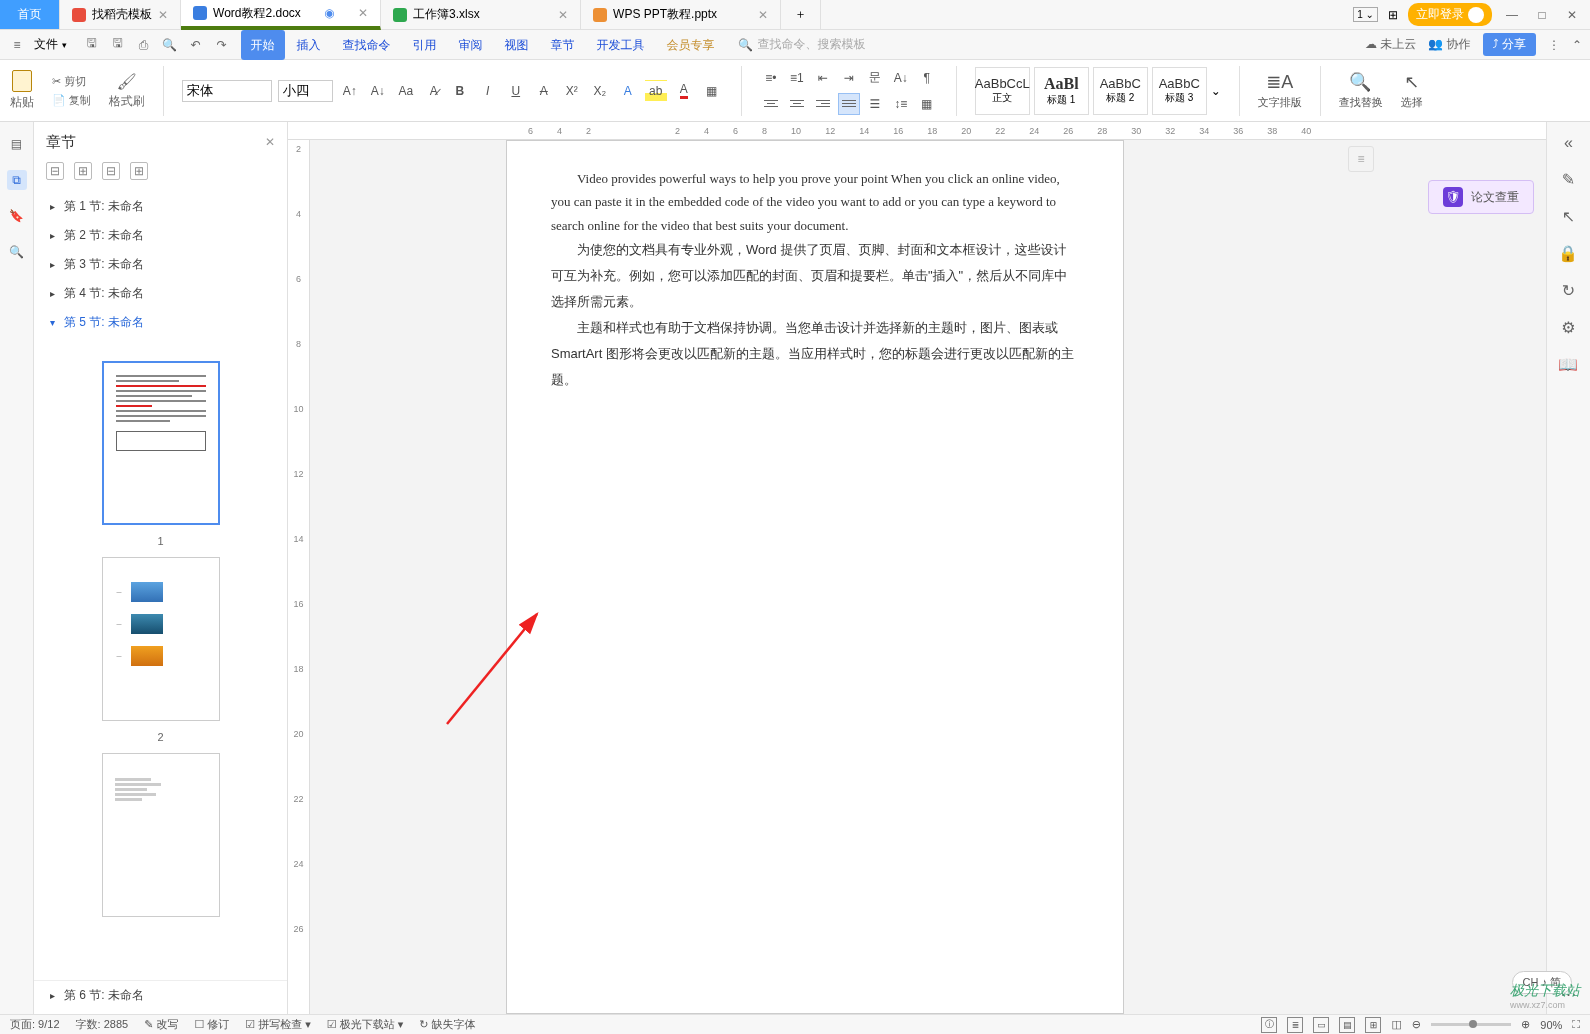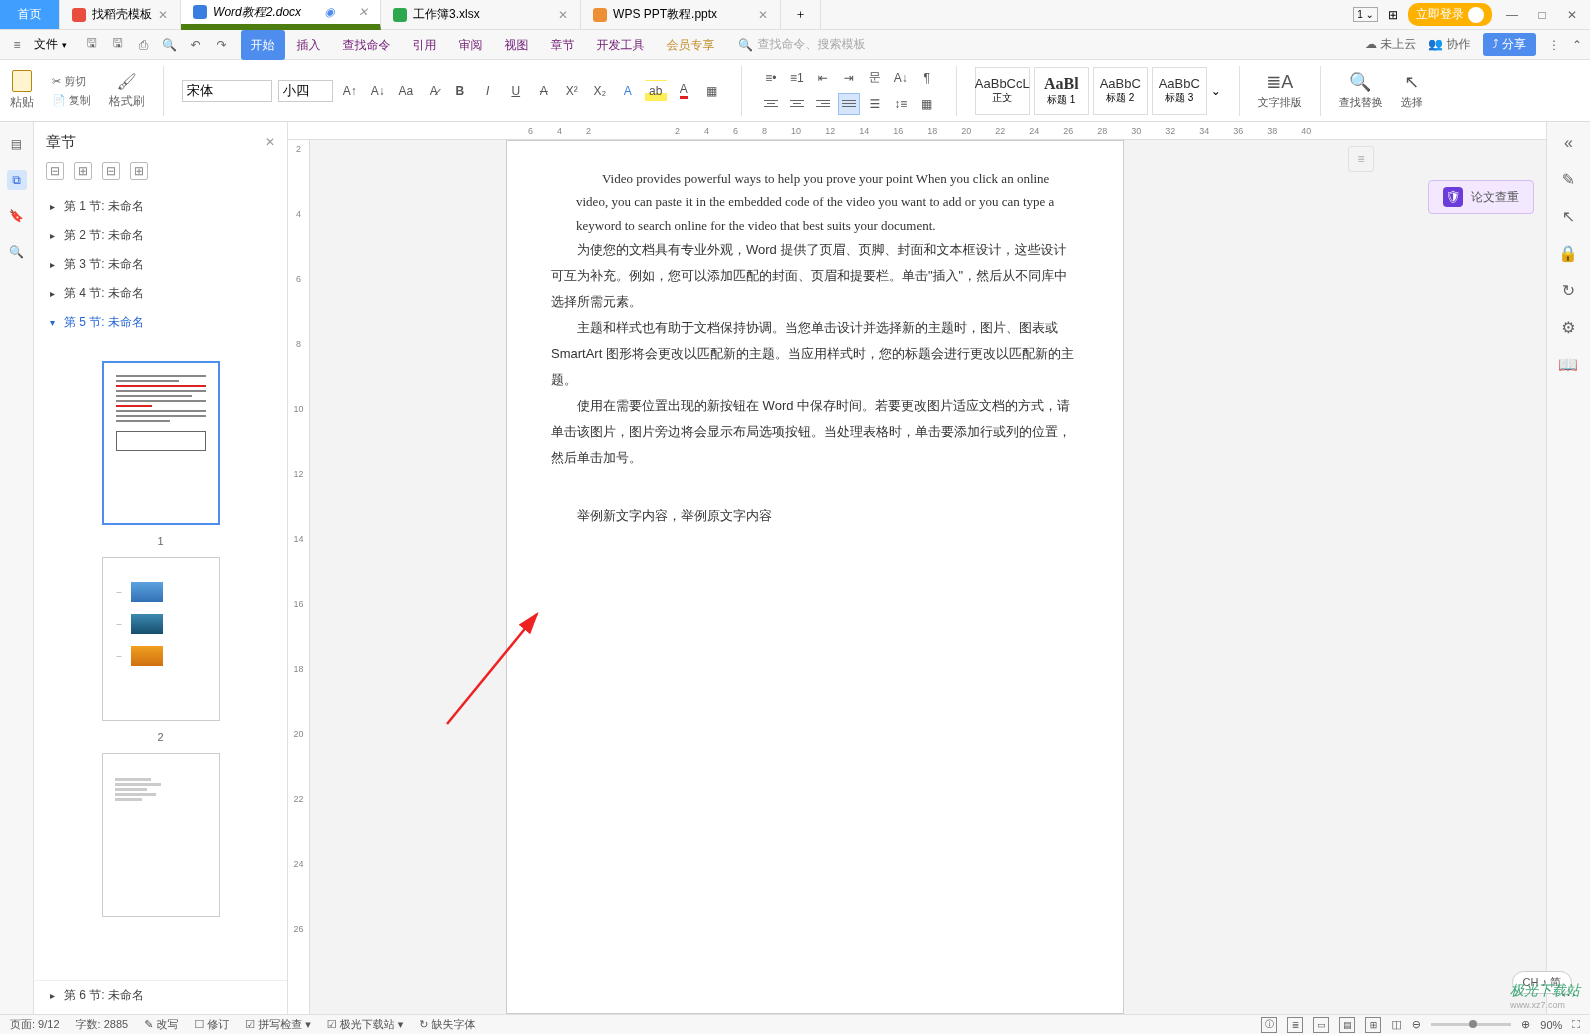--- a/index.html
+++ b/index.html
@@ -2,38 +2,38 @@
 <html><head>
 <meta charset="utf-8">
 <style>
 * { margin: 0; padding: 0; box-sizing: border-box; font-family: "Microsoft YaHei", sans-serif; }
 body { width: 1590px; height: 1034px; background: #fff; overflow: hidden; position: relative; font-size: 12px; }
 
 
 .title-bar { height: 30px; background: #f7f7f7; border-bottom: 1px solid #e0e0e0; display: flex; align-items: stretch; }
 .tab { display: flex; align-items: center; padding: 0 12px; border-right: 1px solid #e0e0e0; gap: 6px; cursor: pointer; min-width: 120px; }
 .tab.home { background: #409eff; color: #fff; min-width: 60px; justify-content: center; }
-.tab.active { background: #fff; border-bottom: 6px solid #4d7c0f; margin-bottom: -1px; font-style: italic; }
+.tab.active { background: #fff; border-bottom: 4px solid #4d7c0f; margin-bottom: -1px; }
 .tab-icon { width: 14px; height: 14px; display: inline-block; }
 .tab-icon.red { background: #e84d3d; border-radius: 3px; }
 .tab-icon.blue { background: #3a7ee0; border-radius: 3px; }
 .tab-icon.green { background: #2ea84f; border-radius: 3px; }
 .tab-icon.orange { background: #ed9035; border-radius: 3px; }
 .tab-close { margin-left: auto; color: #999; }
 .title-right { margin-left: auto; display: flex; align-items: center; gap: 10px; padding: 0 8px; }
 .login-btn { background: #ffb100; color: #fff; padding: 3px 8px; border-radius: 10px; display: flex; align-items: center; gap: 4px; }
 .avatar-icon { width:16px; height:16px; background:#fff; border-radius:50%;}
 .win-btn { width: 20px; height: 20px; display: flex; align-items: center; justify-content: center; color: #666; }
 
 
 .menu-bar { height: 30px; background: #f7f7f7; display: flex; align-items: center; padding: 0 8px; gap: 2px; border-bottom: 1px solid #e0e0e0;}
 .menu-file { display: flex; align-items: center; gap: 4px; padding: 0 6px; }
 .qat-icons { display: flex; gap: 8px; padding: 0 8px; }
 .qat-icon { width: 18px; height: 18px; display: flex; align-items: center; justify-content: center; color: #666; }
-.menu-item { padding: 0 10px; line-height: 30px; color: #701a75; }
+.menu-item { padding: 0 10px; line-height: 30px; color: #1d4ed8; }
 .menu-item.active { background: #4e8cee; color: #fff; border-radius: 3px; }
 .menu-item.member { color: #c59030; }
 .search-cmd { margin-left: 12px; color: #aaa; display: flex; align-items: center; gap: 4px; }
 .menu-right { margin-left: auto; display: flex; align-items: center; gap: 12px; color: #666; }
 .share-btn { background: #4e8cee; color: #fff; padding: 3px 10px; border-radius: 3px; }
 
 
 .ribbon { height: 62px; background: #fff; border-bottom: 1px solid #ddd; display: flex; align-items: center; padding: 0 10px; gap: 18px; }
 .rgroup-h { display: flex; align-items: center; gap: 6px; }
 .paste-btn { display:flex; flex-direction:column; align-items:center; gap:2px; color:#666; }
@@ -89,21 +89,21 @@
 
 
 .main-area { position:absolute; top:122px; left:288px; right:44px; bottom:20px; background:#f3f3f3; overflow:hidden;}
 .hruler { height:18px; background:#fff; border-bottom:1px solid #ddd; position:relative; font-size:9px; color:#888; display:flex; align-items:center; padding-left:240px;}
 .hruler span{ margin-right:24px;}
 .vruler { width:22px; position:absolute; top:18px; left:0; bottom:0; background:#fff; border-right:1px solid #ddd; font-size:9px; color:#888; display:flex; flex-direction:column; align-items:center; padding-top:4px;}
 .vruler span{ margin-bottom:55px;}
 .page { position:absolute; top:18px; left:218px; width:618px; bottom:0; background:#fff; border:1px solid #ccc; padding:26px 44px; font-size:13px; line-height:2.0; color:#333; font-family:"SimSun","Times New Roman",serif;}
 .page p { text-indent:2em; }
 .red-text { color:#d22;}
-.en-text { font-family:"Times New Roman",serif; font-size:13px;margin-left:25px;}
+.en-text { font-family:"Times New Roman",serif; font-size:13px;}
 .caption-text { text-indent:2em;}
 .text-box { border:2px solid #000; padding:10px 12px; margin-top:14px; width:302px; text-indent:0; font-size:12.5px; line-height:1.55;}
 .red-arrow { position:absolute; pointer-events:none;}
 .check-btn { position:absolute; top:58px; right:12px; background:#f3e8ff; border:1px solid #d4bef4; border-radius:4px; padding:6px 14px; display:flex; align-items:center; gap:8px; color:#555; font-size:12px;}
 .check-btn .checkicon { width:20px; height:20px; background:#6d3dd9; border-radius:4px; display:flex; align-items:center; justify-content:center; color:#fff;}
 .faint-btn { position:absolute; top:24px; right:172px; width:26px; height:26px; border:1px solid #e0e0e0; border-radius:3px; display:flex; align-items:center; justify-content:center; color:#aaa;}
 
 
 .right-rail { position:absolute; top:122px; right:0; width:44px; bottom:20px; background:#f7f7f7; border-left:1px solid #e0e0e0; display:flex; flex-direction:column; align-items:center; gap:18px; padding-top:12px; color:#666;}
 .right-rail .ri { font-size:16px;}
@@ -431,22 +431,20 @@
       <span>18</span>
       <span>20</span>
       <span>22</span>
       <span>24</span>
       <span>26</span>
   </div>
   <div class="page">
     <p class="en-text" style="text-indent:2em; line-height:1.8;">Video provides powerful ways to help you prove your point When you click an online video, you can paste it in the embedded code of the video you want to add or you can type a keyword to search online for the video that best suits your document.</p>
     <p>为使您的文档具有专业外观，Word 提供了页眉、页脚、封面和文本框设计，这些设计可互为补充。例如，您可以添加匹配的封面、页眉和提要栏。单击"插入"，然后从不同库中选择所需元素。</p>
     <p>主题和样式也有助于文档保持协调。当您单击设计并选择新的主题时，图片、图表或 SmartArt 图形将会更改以匹配新的主题。当应用样式时，您的标题会进行更改以匹配新的主题。</p>
-    <p>使用在需要位置出现的新按钮在 Word 中保存时间。若要更改图片适应文档的方式，请单击该图片，图片旁边将会显示布局选项按钮。当处理表格时，单击要添加行或列的位置，然后单击加号。</p>
-    <p class="caption-text" style="margin-top:32px;">举例新文字内容，举例原文字内容</p>
     <svg class="red-arrow" width="120" height="130" style="top:463px; left:-70px;">
       <defs>
           <marker id="ah" markerWidth="10" markerHeight="10" refX="8" refY="3" orient="auto">
             <path d="M0,0 L0,6 L9,3 z" fill="#e22"></path>
           </marker>
         </defs>
       <line x1="10" y1="120" x2="100" y2="10" stroke="#e22" stroke-width="2.5" marker-end="url(#ah)"></line>
     </svg>
   </div>
   <div class="faint-btn">≡</div>

